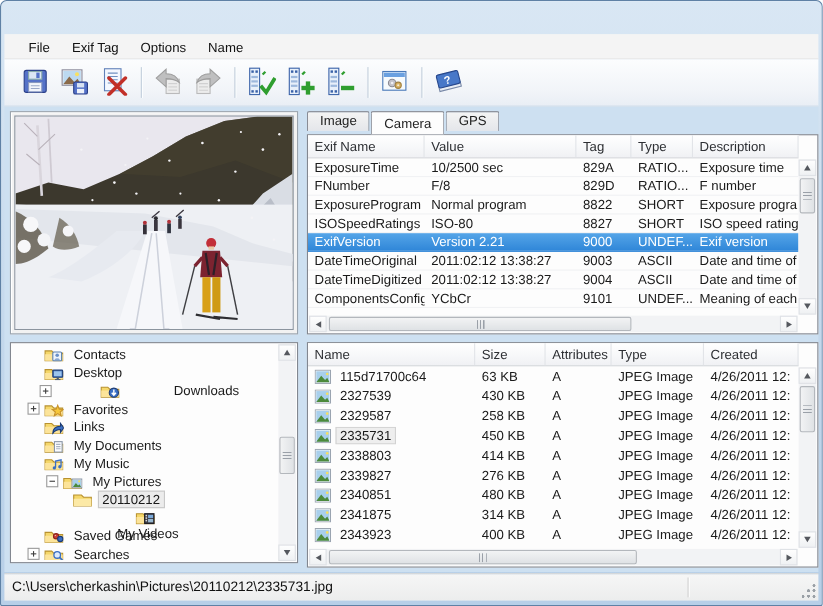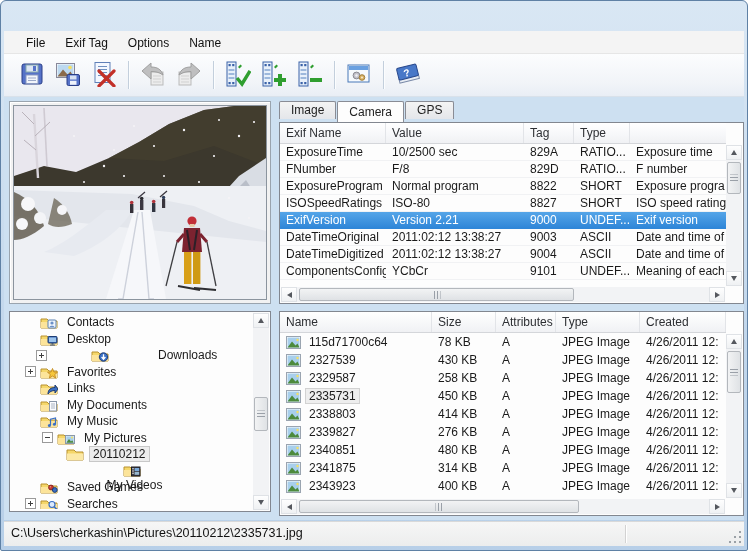--- a/index.html
+++ b/index.html
@@ -327,20 +327,21 @@
         <div class="tab active">Camera</div>
         <div class="tab">GPS</div>
       </div>
 
     <div class="panel exif-panel">
       <div class="lv-head">
           <div class="hcell exif-c0">Exif Name</div>
           <div class="hcell exif-c1">Value</div>
           <div class="hcell exif-c2">Tag</div>
           <div class="hcell exif-c3">Type</div>
+          <div class="hcell exif-c4">Description</div>
         </div>
       <div class="lv-rows">
           <div class="lv-row exif-row">
             <span class="cell exif-c0">ExposureTime</span>
             <span class="cell exif-c1">10/2500 sec</span>
             <span class="cell exif-c2">829A</span>
             <span class="cell exif-c3">RATIO...</span>
             <span class="cell exif-c4">Exposure time</span>
           </div>
           <div class="lv-row exif-row">
@@ -602,21 +603,21 @@
               <span class="file-ico">
                 <svg viewBox="0 0 15 13">
                   <rect x="0.5" y="0.5" width="14" height="12" fill="#fff" stroke="#9aa4b0"></rect>
                   <rect x="1.5" y="1.5" width="12" height="10" fill="#a8cfec"></rect>
                   <path d="M1.5,11.5 L6,5.5 L9.5,9.5 L11.5,7.5 L13.5,11.5 Z" fill="#4c8a3c"></path>
                   <circle cx="11.5" cy="4" r="1.2" fill="#f8e060"></circle>
                 </svg>
               </span>
               <span class="name-hl">115d71700c64</span>
             </span>
-            <span class="cell file-c1">78 KB</span>
+            <span class="cell file-c1">63 KB</span>
             <span class="cell file-c2">A</span>
             <span class="cell file-c3">JPEG Image</span>
             <span class="cell file-c4">4/26/2011 12:</span>
           </div>
           <div class="lv-row file-row">
             <span class="cell file-c0">
               <span class="file-ico">
                 <svg viewBox="0 0 15 13">
                   <rect x="0.5" y="0.5" width="14" height="12" fill="#fff" stroke="#9aa4b0"></rect>
                   <rect x="1.5" y="1.5" width="12" height="10" fill="#a8cfec"></rect>

